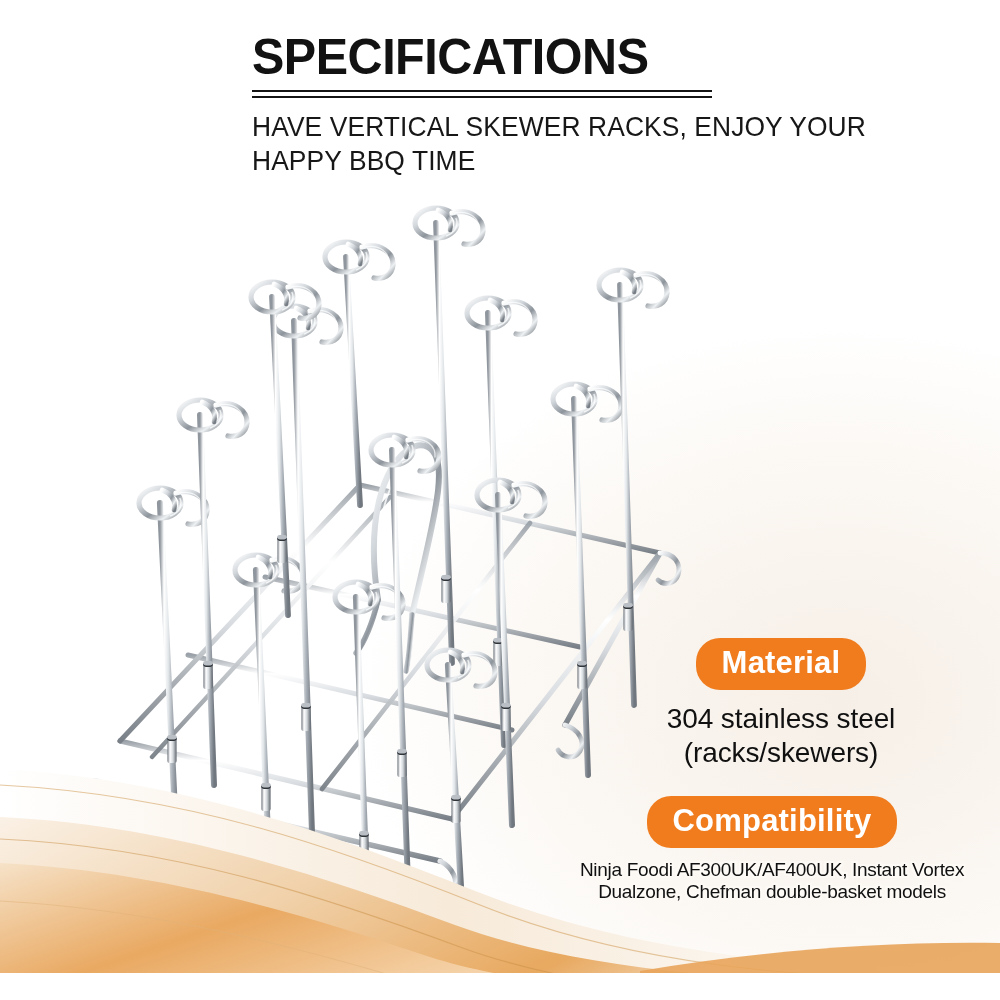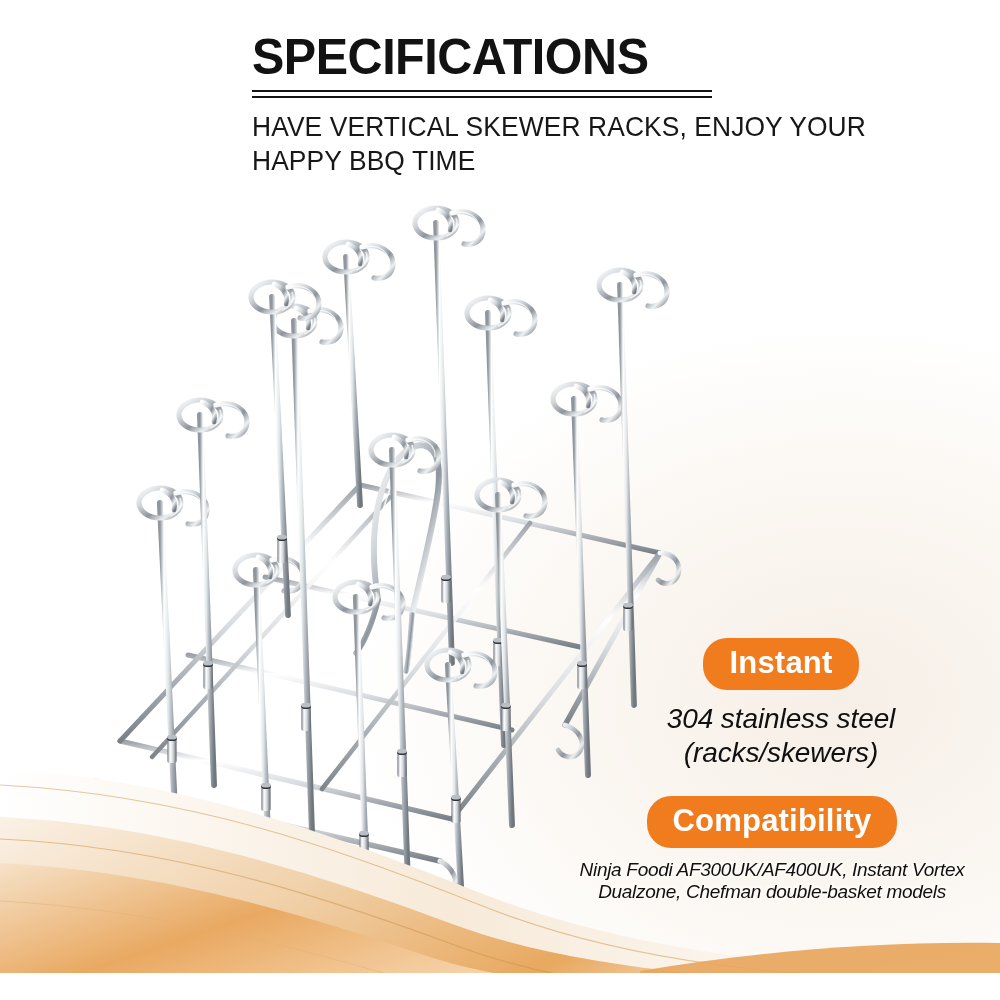--- a/index.html
+++ b/index.html
@@ -73,21 +73,20 @@
     padding:9px 26px 12px 26px;
     border-radius:24px;
     letter-spacing:0.2px;
   }
   .spec-text{
     margin-top:12px;
     font-size:28px;
     line-height:1.2;
     color:#101010;
     letter-spacing:-0.1px;
-    font-style:italic;
   }
   #compat-text{
     margin-top:11px;
     font-size:19px;
     line-height:1.16;
     letter-spacing:-0.3px;
     position:relative;
     z-index:5;
     text-shadow:
       -2px -2px 0 #fdfaf6,  2px -2px 0 #fdfaf6,
@@ -299,21 +298,21 @@
       <path d="M 0,104 C 170,112 320,162 455,212 C 580,258 780,276 1000,266 L 1000,260 L 0,260 Z" fill="url(#g2)" opacity="0.95"></path>
       <path d="M 0,150 C 160,158 300,200 430,244 C 540,280 760,292 1000,282 L 1000,260 L 0,260 Z" fill="url(#g1)"></path>
       <path d="M 0,72 C 190,82 340,136 480,192 C 620,248 800,272 1000,262" fill="none" stroke="#cf9a53" stroke-width="1.1" opacity="0.55"></path>
       <path d="M 0,126 C 175,134 325,184 460,234 C 590,282 790,296 1000,286" fill="none" stroke="#c98f46" stroke-width="1.1" opacity="0.5"></path>
       <path d="M 0,188 C 150,196 290,232 410,268" fill="none" stroke="#e0b179" stroke-width="1" opacity="0.5"></path>
       <path d="M 640,258 C 760,238 880,228 1000,230 L 1000,260 L 640,260 Z" fill="#e8a45a" opacity="0.9"></path>
     </svg>
   </div>
 
   <div class="spec-block" id="spec-material">
-    <div class="badge">Instant</div>
+    <div class="badge">Material</div>
     <div class="spec-text">304 stainless steel (racks/skewers)</div>
   </div>
 
   <div class="spec-block" id="spec-compat">
     <div class="badge">Compatibility</div>
     <div class="spec-text" id="compat-text">Ninja Foodi AF300UK/AF400UK, Instant Vortex Dualzone, Chefman double-basket models</div>
   </div>
 
 </div>
 

